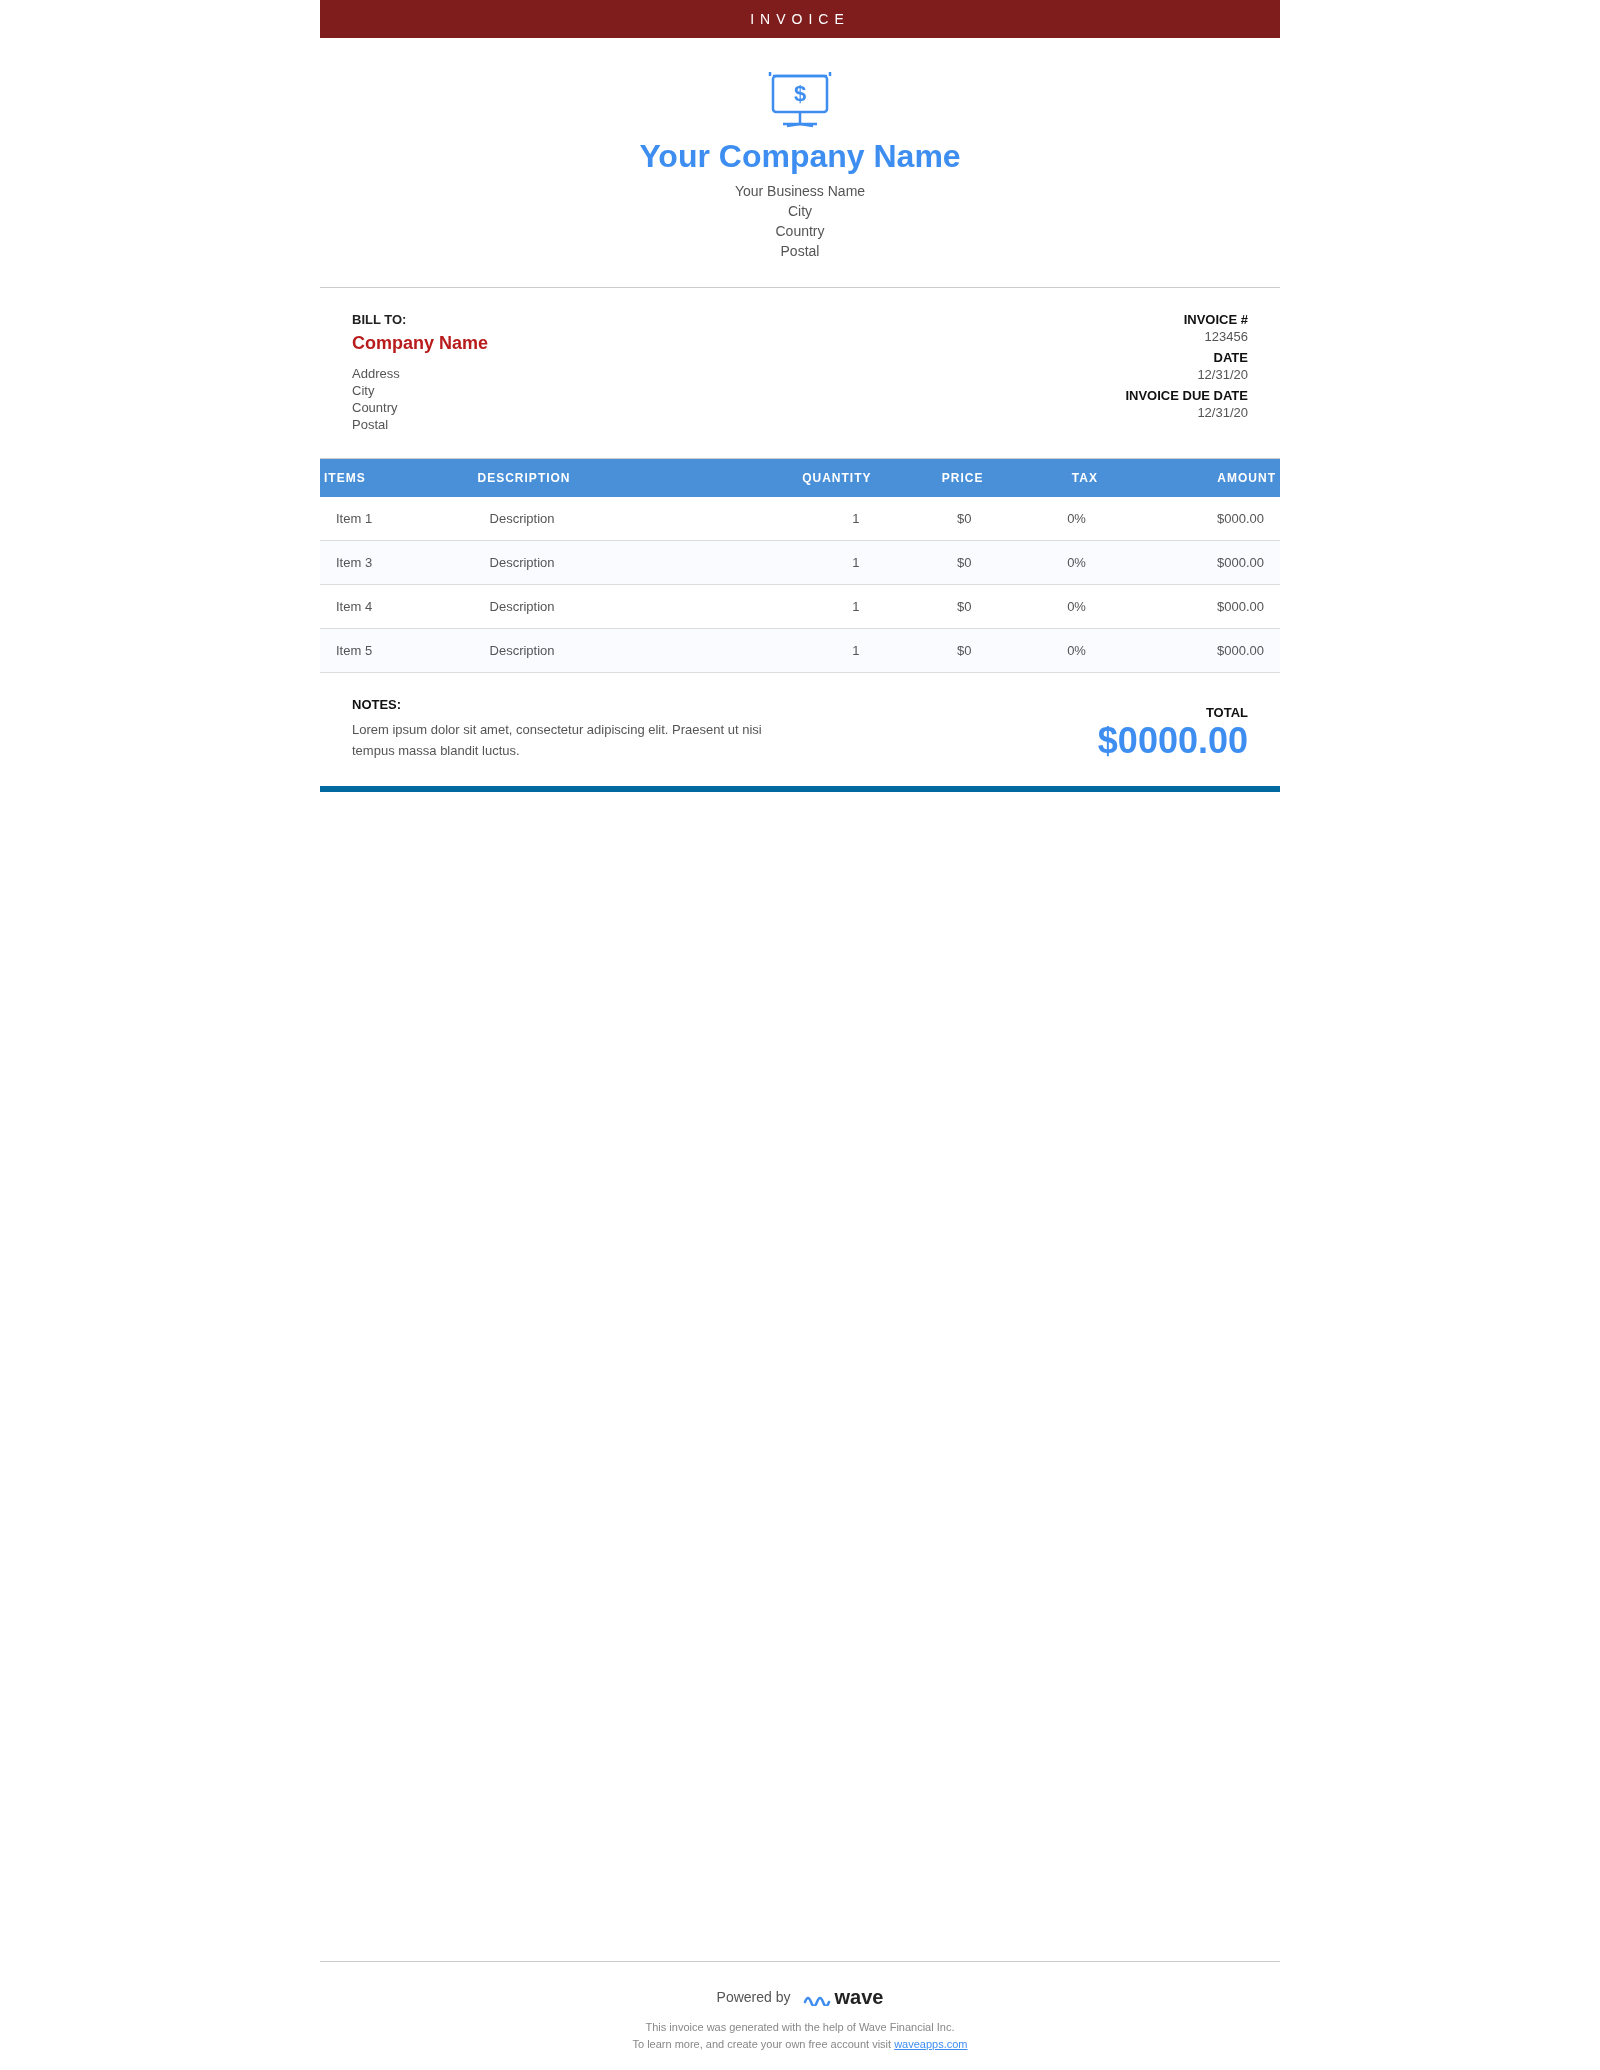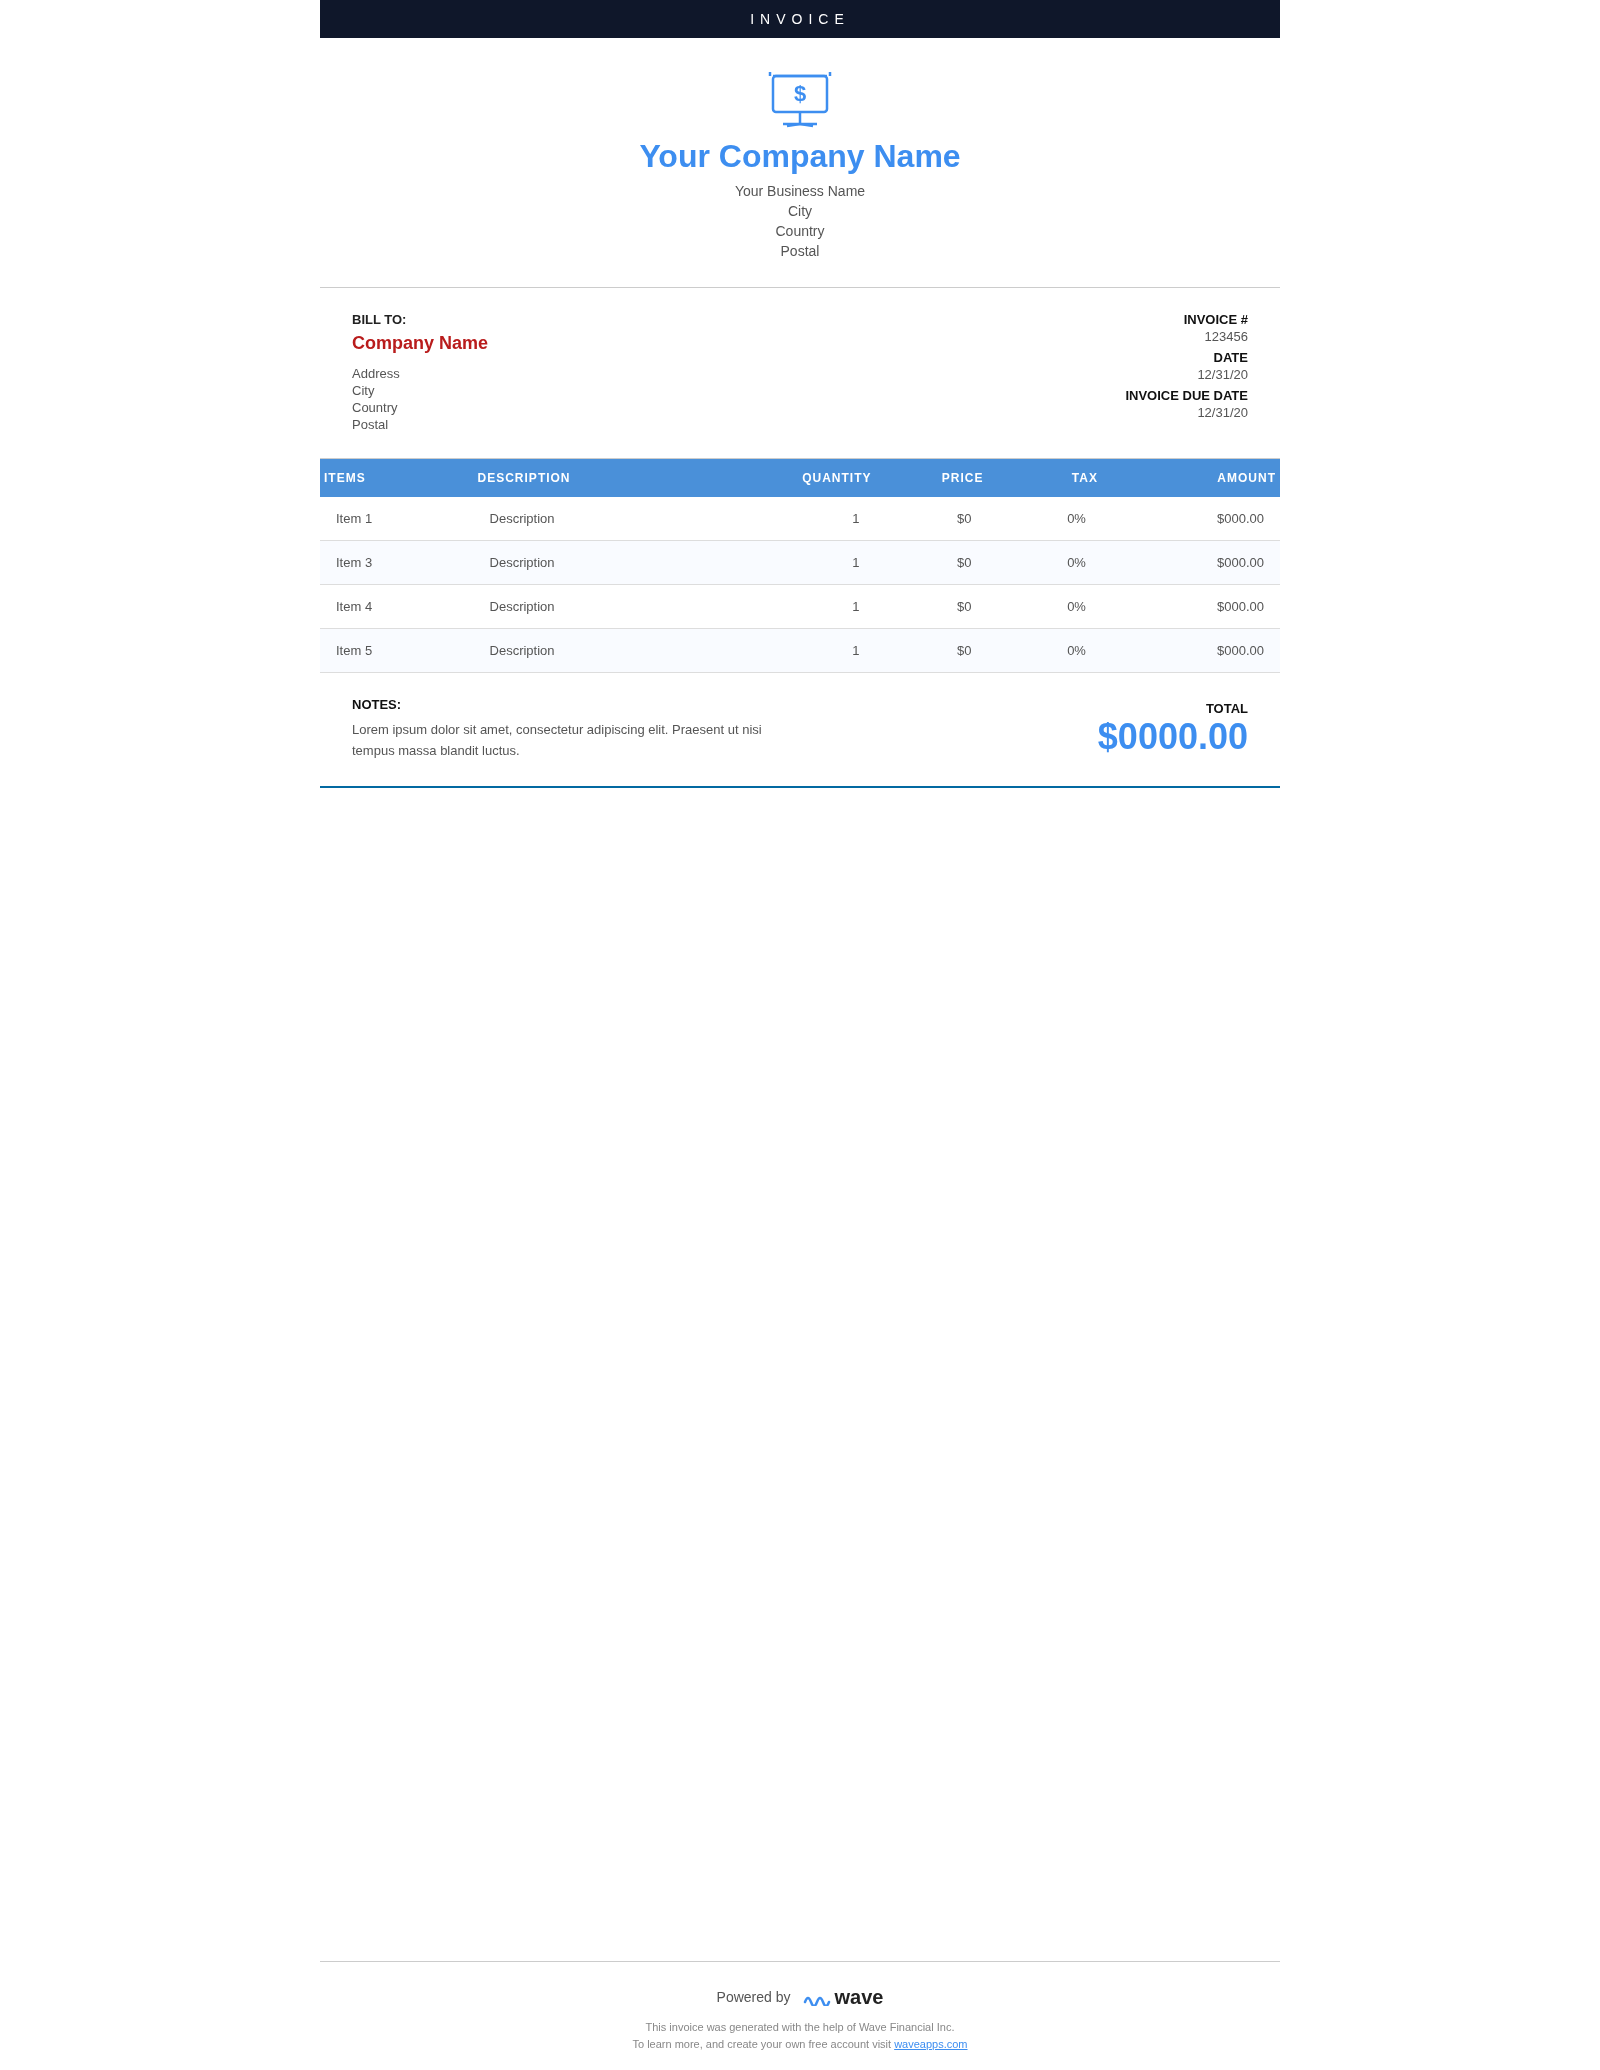--- a/index.html
+++ b/index.html
@@ -17,21 +17,21 @@
       width: 960px;
       min-height: 2070px;
       display: flex;
       flex-direction: column;
       background: #fff;
       position: relative;
     }
 
     
     .top-bar {
-      background: #0f172a;
+      background: #7f1d1d;
       width: 100%;
       padding: 10px 0;
       text-align: center;
     }
     .top-bar span {
       color: #fff;
       font-size: 14px;
       letter-spacing: 6px;
       font-weight: 500;
     }
@@ -148,23 +148,23 @@
     }
 
     .table-row:nth-child(even) {
       background: #f9fbff;
     }
 
     
     .notes-total-section {
       display: flex;
       justify-content: space-between;
-      align-items: center;
+      align-items: flex-end;
       padding: 24px 32px 24px 32px;
-      border-bottom: 2px solid #0369a1;
+      border-bottom: 6px solid #0369a1;
     }
 
     .notes-col {
       flex: 1;
     }
 
     .notes-label {
       font-size: 13px;
       font-weight: bold;
       color: #111;

